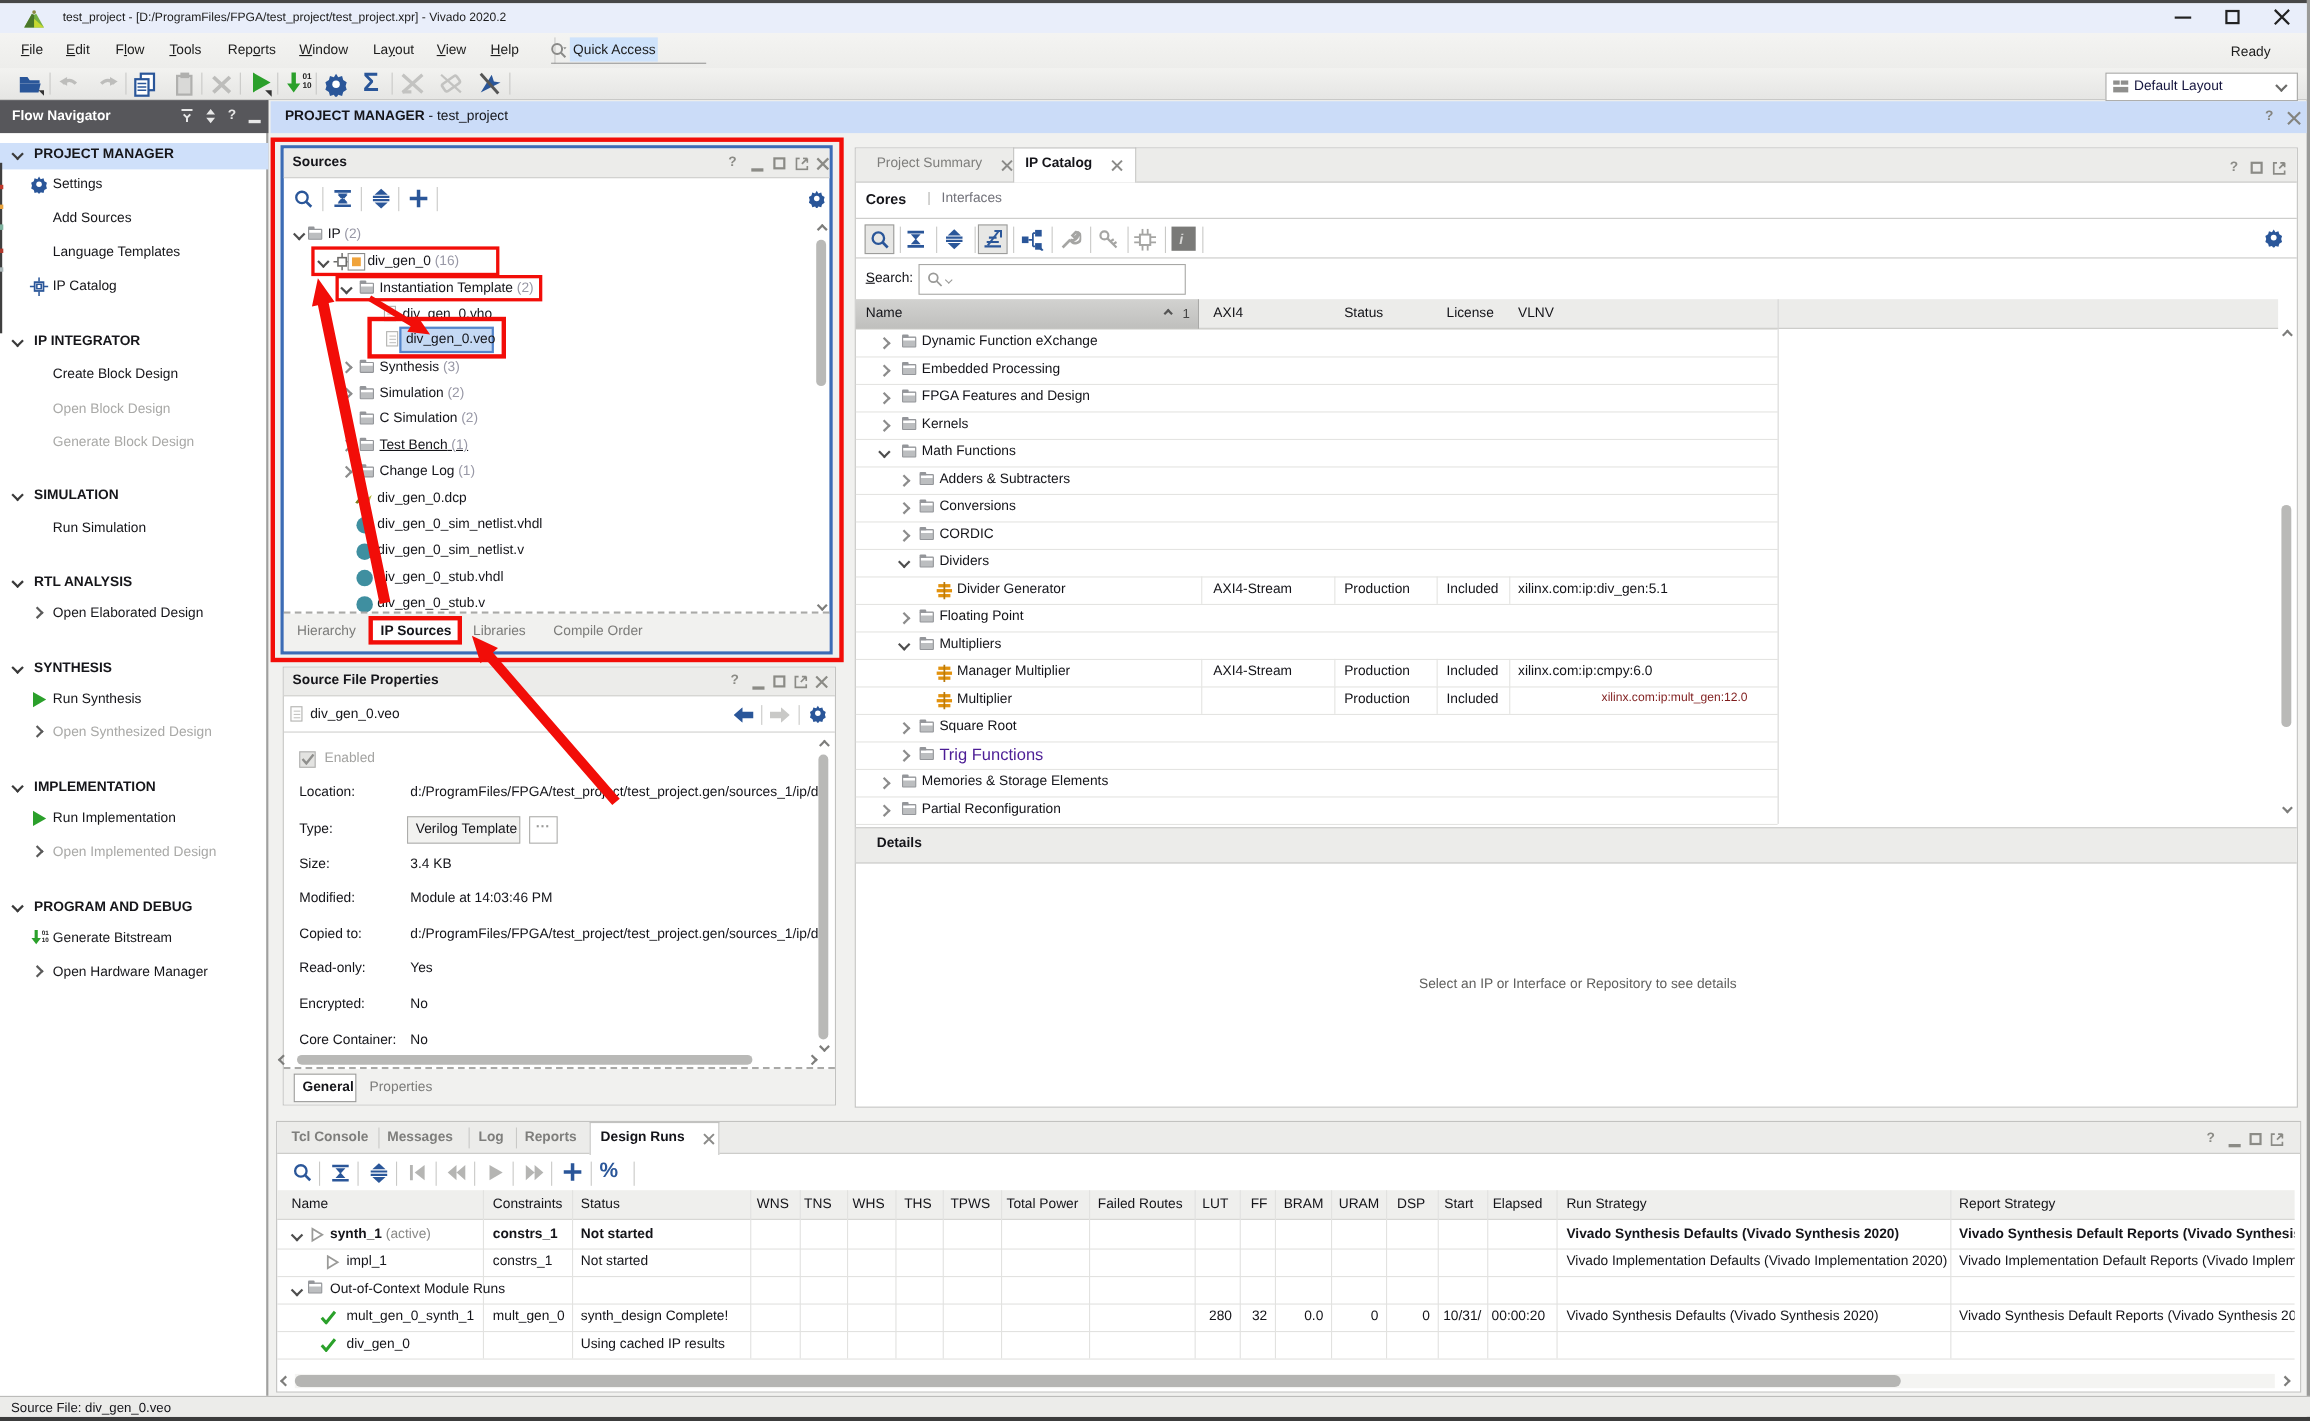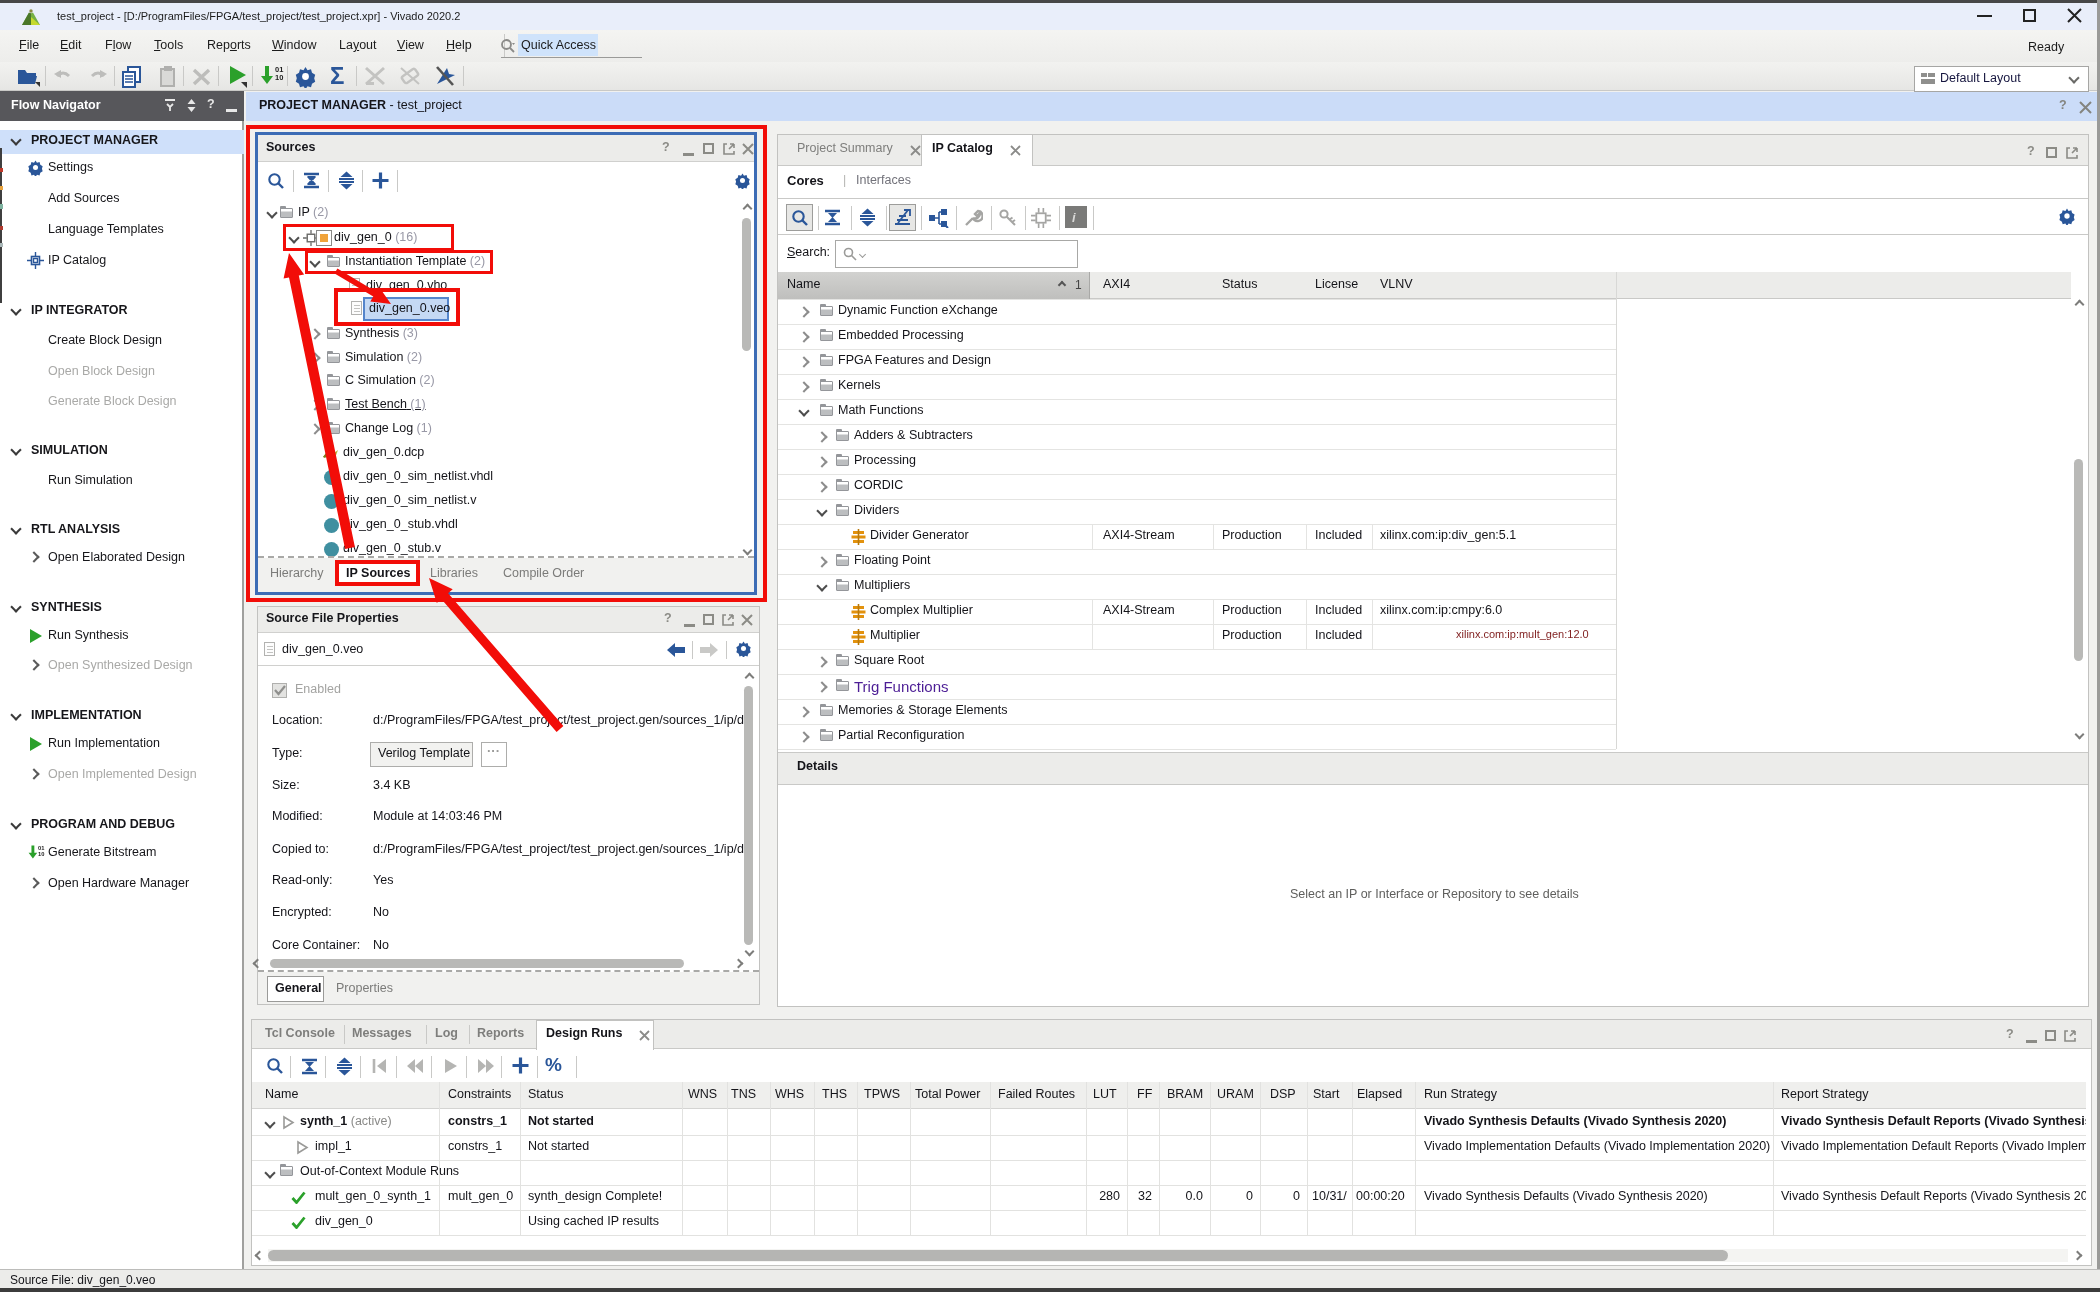--- a/index.html
+++ b/index.html
@@ -479,21 +479,21 @@
 <div class="chvD" style="left:800px;top:407px;border-color:#4d4d4d"></div>
 <div class="fold" style="left:820px;top:406px"></div>
 <div class="t" style="left:838px;top:404px;font-size:12.5px;color:#141419">Math Functions</div>
 <div class="a" style="left:778px;top:424px;width:838px;height:1px;background:#e4e4e2"></div>
 <div class="chvR" style="left:818px;top:433px;border-color:#8c8c8c"></div>
 <div class="fold" style="left:836px;top:431px"></div>
 <div class="t" style="left:854px;top:429px;font-size:12.5px;color:#141419">Adders &amp; Subtracters</div>
 <div class="a" style="left:778px;top:449px;width:838px;height:1px;background:#e4e4e2"></div>
 <div class="chvR" style="left:818px;top:458px;border-color:#8c8c8c"></div>
 <div class="fold" style="left:836px;top:456px"></div>
-<div class="t" style="left:854px;top:454px;font-size:12.5px;color:#141419">Processing</div>
+<div class="t" style="left:854px;top:454px;font-size:12.5px;color:#141419">Conversions</div>
 <div class="a" style="left:778px;top:474px;width:838px;height:1px;background:#e4e4e2"></div>
 <div class="chvR" style="left:818px;top:483px;border-color:#8c8c8c"></div>
 <div class="fold" style="left:836px;top:481px"></div>
 <div class="t" style="left:854px;top:479px;font-size:12.5px;color:#141419">CORDIC</div>
 <div class="a" style="left:778px;top:499px;width:838px;height:1px;background:#e4e4e2"></div>
 <div class="chvD" style="left:818px;top:507px;border-color:#4d4d4d"></div>
 <div class="fold" style="left:836px;top:506px"></div>
 <div class="t" style="left:854px;top:504px;font-size:12.5px;color:#141419">Dividers</div>
 <div class="a" style="left:778px;top:524px;width:838px;height:1px;background:#e4e4e2"></div>
 <div class="chvR" style="left:818px;top:558px;border-color:#8c8c8c"></div>
@@ -527,21 +527,21 @@
 <div class="a" style="left:1213px;top:524px;width:1px;height:25px;background:#e4e4e2"></div>
 <div class="a" style="left:1306px;top:524px;width:1px;height:25px;background:#e4e4e2"></div>
 <div class="a" style="left:1372px;top:524px;width:1px;height:25px;background:#e4e4e2"></div>
 <div class="a" style="left:778px;top:549px;width:838px;height:1px;background:#e4e4e2"></div>
 <svg class="a" style="left:851px;top:604px" width="15" height="16" viewBox="0 0 15 16">
     <rect x="2" y="2" width="11" height="3" fill="#e2920e"></rect>
     <rect x="0.5" y="6.5" width="14" height="3" fill="#e2920e"></rect>
     <rect x="2" y="11" width="11" height="3" fill="#e2920e"></rect>
     <path d="M7.5 0 v16" stroke="#b97a0c" stroke-width="1.6"></path>
   </svg>
-<div class="t" style="left:870px;top:604px;font-size:12.5px;color:#141419">Complex Multiplier</div>
+<div class="t" style="left:870px;top:604px;font-size:12.5px;color:#141419">Manager Multiplier</div>
 <div class="t" style="left:1103px;top:604px;font-size:12.5px;color:#141419">AXI4-Stream</div>
 <div class="t" style="left:1222px;top:604px;font-size:12.5px;color:#141419">Production</div>
 <div class="t" style="left:1315px;top:604px;font-size:12.5px;color:#141419">Included</div>
 <div class="t" style="left:1380px;top:604px;font-size:12.5px;color:#141419">xilinx.com:ip:cmpy:6.0</div>
 <div class="a" style="left:1092px;top:599px;width:1px;height:25px;background:#e4e4e2"></div>
 <div class="a" style="left:1213px;top:599px;width:1px;height:25px;background:#e4e4e2"></div>
 <div class="a" style="left:1306px;top:599px;width:1px;height:25px;background:#e4e4e2"></div>
 <div class="a" style="left:1372px;top:599px;width:1px;height:25px;background:#e4e4e2"></div>
 <div class="a" style="left:778px;top:624px;width:838px;height:1px;background:#e4e4e2"></div>
 <svg class="a" style="left:851px;top:629px" width="15" height="16" viewBox="0 0 15 16">

